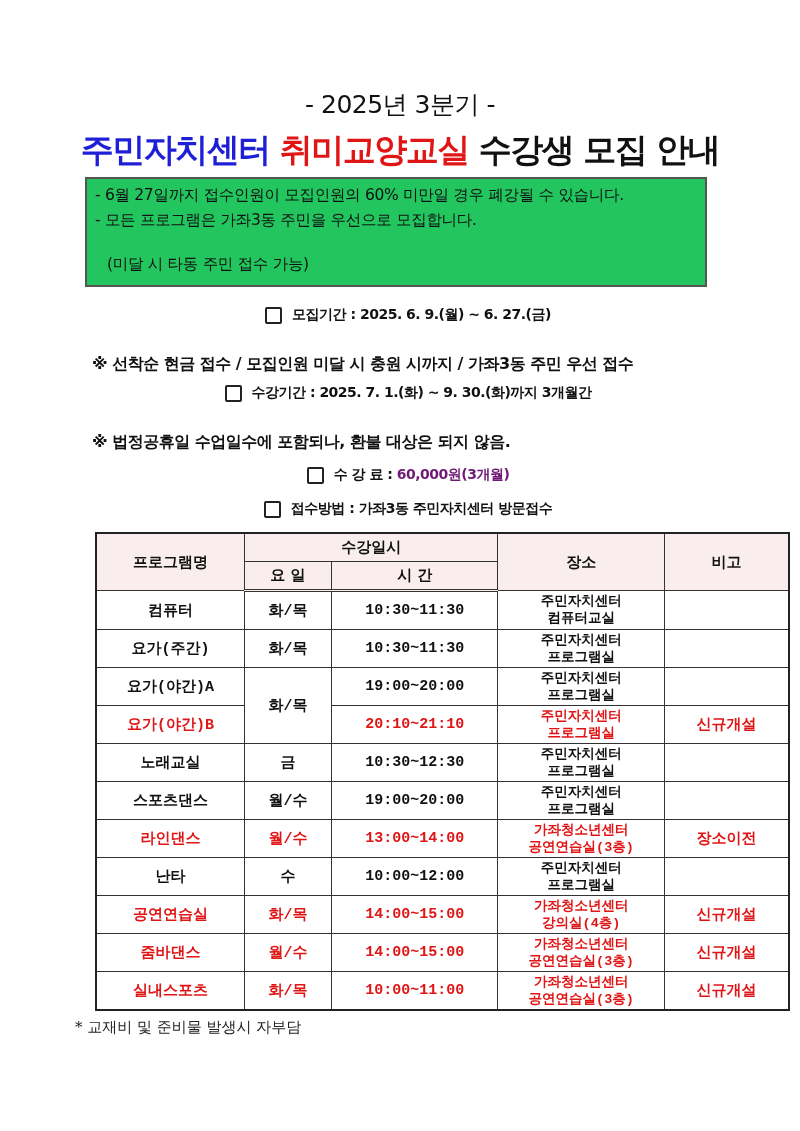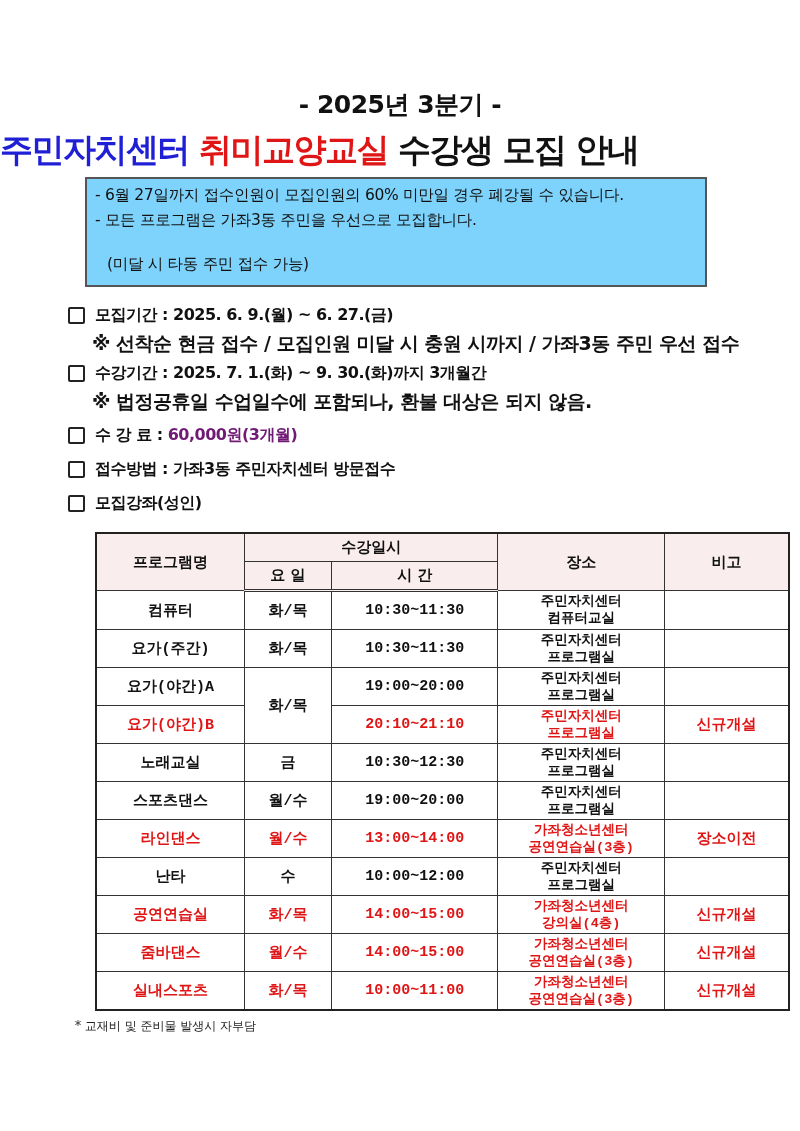--- a/index.html
+++ b/index.html
@@ -1,51 +1,51 @@
 <!DOCTYPE html>
 <html><head>
 <meta charset="utf-8">
 <style>
   html, body { margin: 0; padding: 0; background: #ffffff; }
   body { width: 800px; height: 1131px; position: relative; overflow: hidden;
          font-family: "DejaVu Sans", "Liberation Sans", sans-serif; color: #111; }
   .subtitle { position: absolute; top: 88px; left: 0; width: 800px; text-align: center;
-              font-size: 25px; font-weight: bold; letter-spacing: -0.5px; }
-  .title { position: absolute; top: 128px; left: 0; width: 800px; text-align: left;
+              font-size: 25px; font-weight: normal; letter-spacing: -0.5px; }
+  .title { position: absolute; top: 128px; left: 0; width: 800px; text-align: center;
            font-size: 33px; font-weight: bold; letter-spacing: -1.5px; white-space: nowrap; }
   .title .blue { color: #1f1fd6; }
   .title .red { color: #e01515; }
   .title .black { color: #111; }
   .notice { position: absolute; left: 85px; top: 177px; width: 622px; height: 110px;
-            background: #7dd3fc; border: 2px solid #555; box-sizing: border-box;
+            background: #22c55e; border: 2px solid #555; box-sizing: border-box;
             padding: 4px 8px; font-family: "DejaVu Sans", sans-serif; font-size: 15.5px;
             line-height: 24.5px; letter-spacing: -0.3px; }
   .notice div { white-space: nowrap; }
   .notice .indent { padding-left: 12px; margin-top: 20px; }
   .checklist { position: absolute; left: 68px; top: 300px; width: 680px; }
-  .check-item { display: flex; align-items: center; height: 30px; font-size: 16px;
-                font-weight: bold; white-space: nowrap; letter-spacing: -0.5px; }
+  .check-item { display: flex; align-items: center; height: 30px; font-size: 14px;
+                font-weight: bold; white-space: nowrap; letter-spacing: -0.5px; justify-content: center; }
   .checkbox { width: 17px; height: 17px; border: 2px solid #222; box-sizing: border-box;
               border-radius: 2px; margin-right: 10px; flex: 0 0 auto; }
-  .check-note { font-size: 19px; font-weight: bold; padding-left: 24px; height: 28px;
-                display: flex; align-items: center; white-space: nowrap; letter-spacing: -0.5px; }
+  .check-note { font-size: 16px; font-weight: bold; padding-left: 24px; height: 28px;
+                display: flex; align-items: center; white-space: nowrap; letter-spacing: -0.5px; margin-top: 20px; }
   .red-text { color: #701a75; }
   .spacer-s { height: 4px; }
   table.course { position: absolute; left: 95px; top: 532px; width: 695px;
                  border-collapse: collapse; font-size: 15px; font-weight: bold;
                  border: 2.5px solid #222; }
   table.course td, table.course th { border: 1px solid #333; text-align: center;
                  vertical-align: middle; padding: 0; }
   table.course th { background: #f9eded; font-weight: bold; height: 27px; }
   table.course thead tr:last-child th { border-bottom: 3px double #333; }
   table.course td { height: 37px; font-family: Liberation Mono, monospace; }
   table.course td.place { font-size: 13.5px; line-height: 17px; }
   table.course tr.hl td { color: #e01515; }
   .footer { position: absolute; left: 75px; top: 1018px; font-family: "DejaVu Serif", serif;
-            font-size: 12px; color: #222; white-space: nowrap; }
+            font-size: 15px; color: #222; white-space: nowrap; }
 </style>
 </head>
 <body>
 
 <div class="subtitle">- 2025년 3분기 -</div>
 <div class="title">
   <span class="blue">주민자치센터</span>
   <span class="red">취미교양교실</span>
   <span class="black">수강생 모집 안내</span>
 </div>

